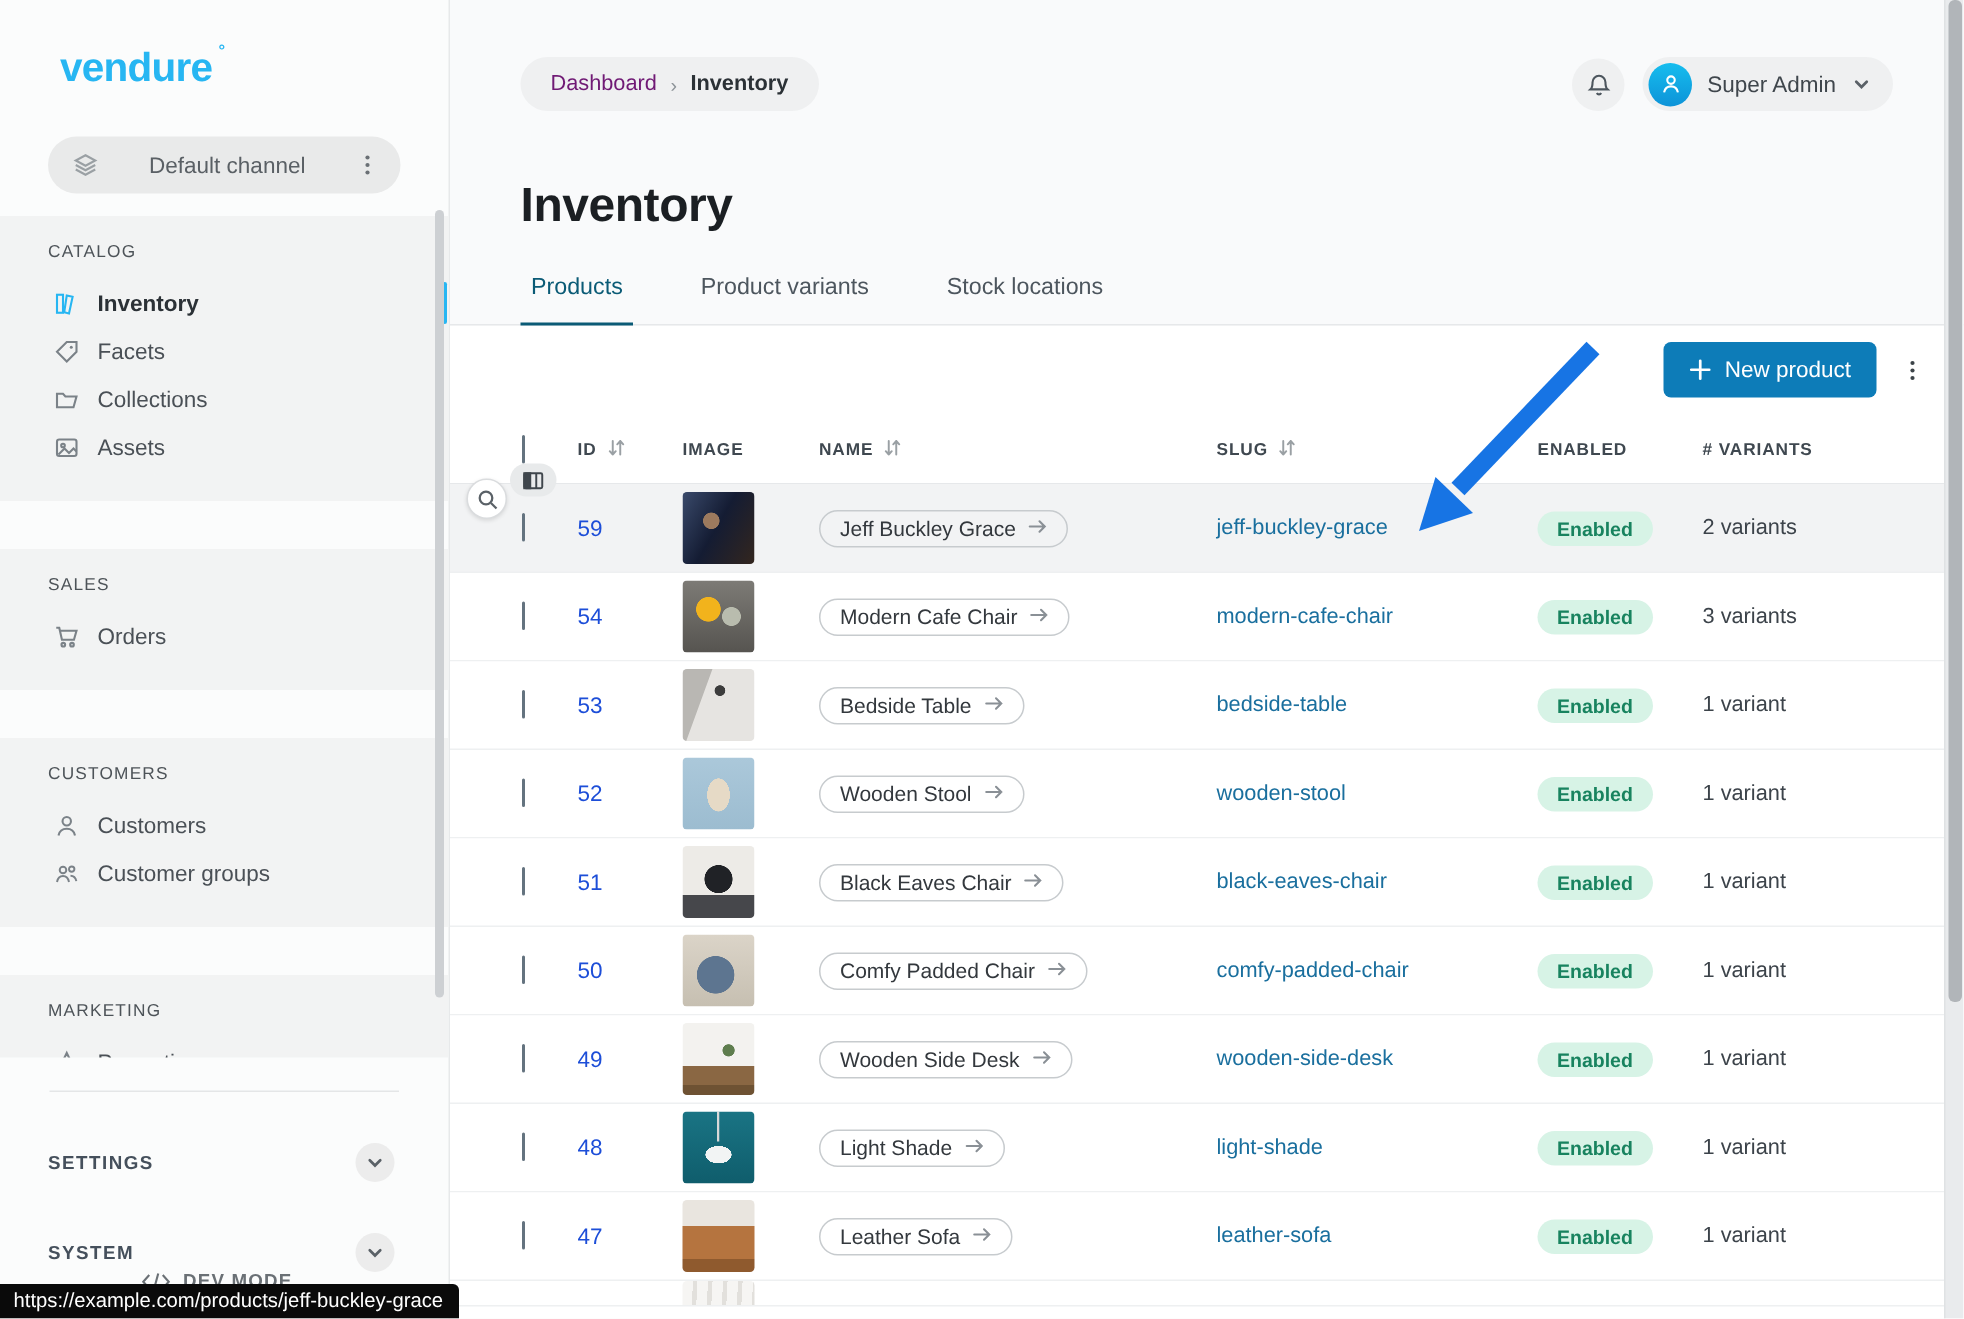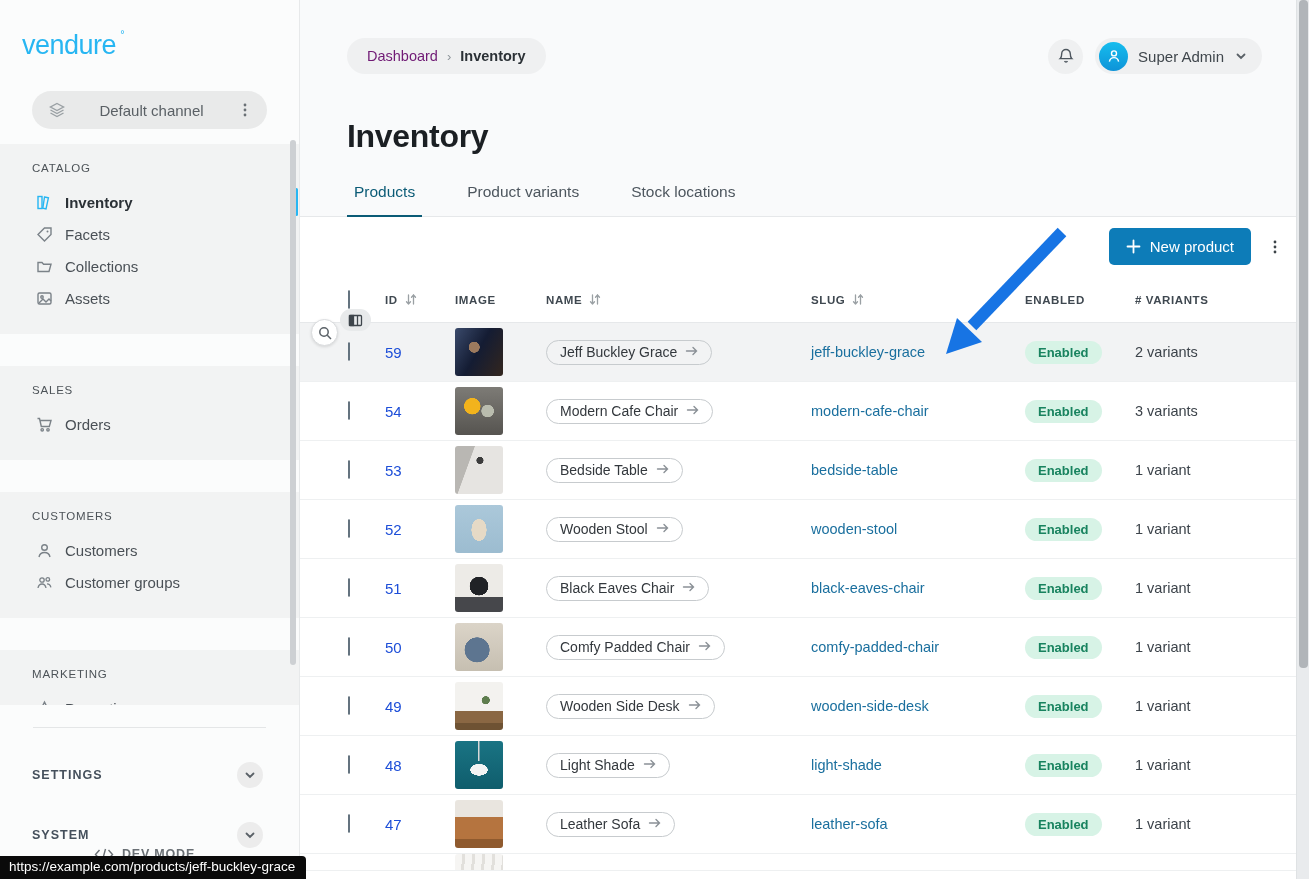--- a/index.html
+++ b/index.html
@@ -2,21 +2,21 @@
 <html><head>
 <meta charset="utf-8">
 <style>
   * { margin:0; padding:0; box-sizing:border-box; }
   html,body { width:1309px; height:879px; overflow:hidden; }
   body { font-family:"Liberation Sans", sans-serif; background:#f9fafb; position:relative; color:#3c434a; }
   .icon svg { display:block; }
 
   
   .sidebar { position:absolute; left:0; top:0; width:300px; height:879px; background:#fbfcfc; border-right:1px solid #e7e9ea; overflow:hidden; }
-  .logo { margin:30px 0 0 22px; font-size:27px; font-weight:normal; color:#27b6f2; letter-spacing:-0.5px; position:relative; display:inline-block; }
+  .logo { margin:30px 0 0 40px; font-size:27px; font-weight:bold; color:#27b6f2; letter-spacing:-0.5px; position:relative; display:inline-block; }
   .logo .tm { position:absolute; top:-2px; right:-8px; font-size:11px; color:#27b6f2; }
   .channel-pill { margin:30px 32px 15px 32px; height:38px; background:#e9eaea; border-radius:19px; display:flex; align-items:center; padding:0 14px 0 16px; cursor:pointer; }
   .channel-pill .icon { color:#9aa0a4; }
   .channel-label { flex:1; text-align:center; font-size:15px; color:#5a6065; }
   .kebab { color:#6a7075; display:flex; }
 
   .nav-section { background:#f2f3f3; padding:14px 0 20px 0; margin-bottom:32px; }
   .nav-section.clipped { height:55px; padding-bottom:0; margin-bottom:0; overflow:hidden; }
   .nav-section-label { font-size:11.5px; font-weight:normal; letter-spacing:0.8px; color:#4d5358; margin:4px 0 12px 32px; }
   .nav-item { height:32px; display:flex; align-items:center; gap:12px; padding-left:36px; font-size:15px; color:#4a5056; cursor:pointer; position:relative; }
@@ -32,21 +32,21 @@
   .dev-mode { position:absolute; left:0; right:10px; bottom:18px; display:flex; align-items:center; justify-content:center; gap:8px; color:#6a7075; font-size:12.5px; font-weight:bold; letter-spacing:0.8px; cursor:pointer; }
   .sidebar-scrollthumb { position:absolute; left:290px; top:140px; width:6px; height:525px; background:#cdd0d3; border-radius:3px; }
 
   
   .main { position:absolute; left:300px; top:0; width:1009px; height:879px; background:#ffffff; }
   .header-strip { background:#f9fafb; height:217px; border-bottom:1px solid #e6e8ea; padding:38px 0 0 47px; position:relative; }
   .breadcrumb { display:inline-flex; align-items:center; gap:9px; background:#eff0f1; border-radius:18px; height:36px; padding:0 20px; font-size:14.5px; }
   .crumb { color:#701a75; cursor:pointer; }
   .crumb.current { color:#2b3136; font-weight:bold; }
   .crumb-sep { color:#8d9499; font-size:13px; }
-  .header-right { position:absolute; top:38px; right:47px; display:flex; align-items:center; gap:12px; }
+  .header-right { position:absolute; top:38px; right:47px; display:flex; align-items:flex-end; gap:12px; }
   .bell-btn { width:35px; height:35px; border-radius:50%; background:#eff0f1; display:flex; align-items:center; justify-content:center; color:#4d565e; cursor:pointer; }
   .user-pill { height:36px; background:#eff0f1; border-radius:18px; display:flex; align-items:center; gap:10px; padding:0 14px 0 4px; cursor:pointer; }
   .avatar { width:29px; height:29px; border-radius:50%; background:linear-gradient(180deg,#16bdee,#0d93d8); display:flex; align-items:center; justify-content:center; color:#fff; }
   .user-name { font-size:15px; color:#3f464c; }
   .user-pill .icon.chev { color:#5a6167; }
   .page-title { font-size:32px; font-weight:bold; color:#1b1f23; margin-top:44px; letter-spacing:-0.3px; }
   .tabs { position:absolute; left:47px; bottom:-1px; display:flex; gap:38px; }
   .tab { font-size:15.5px; color:#4d565e; padding:0 7px 14px 7px; border-bottom:2px solid transparent; cursor:pointer; }
   .tab.active { color:#0b5b76; border-bottom-color:#0b5b76; }
 

